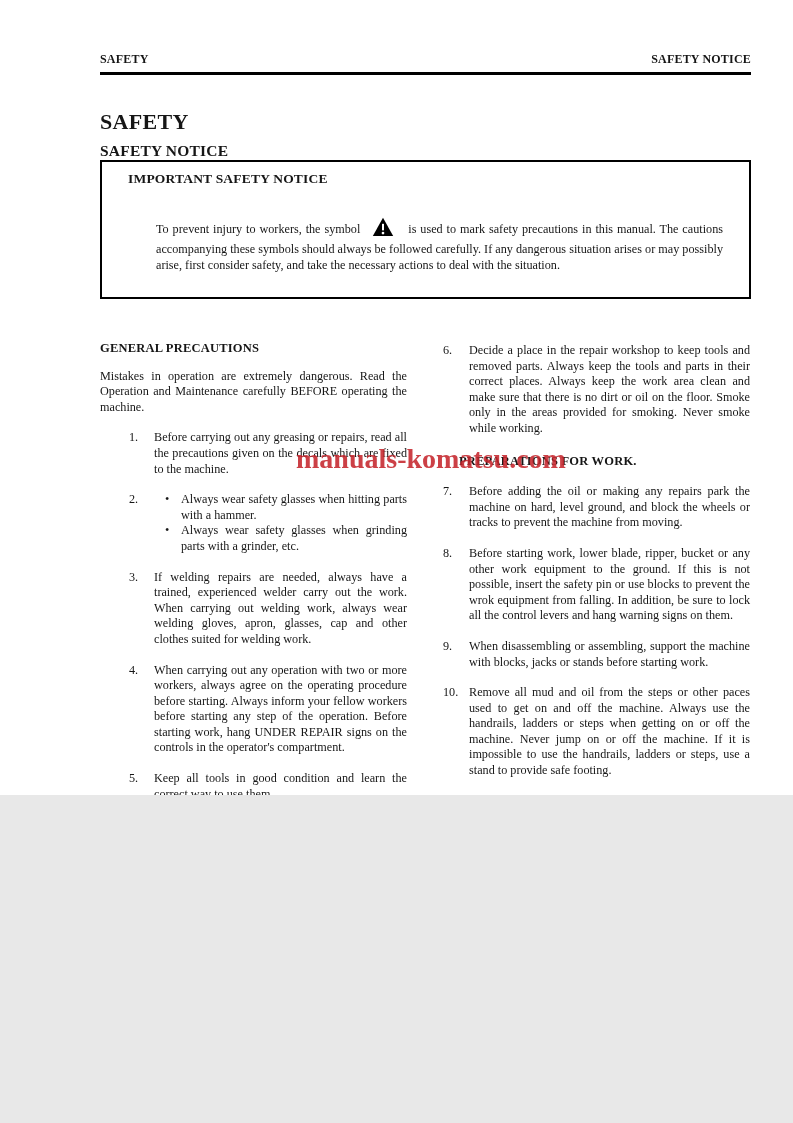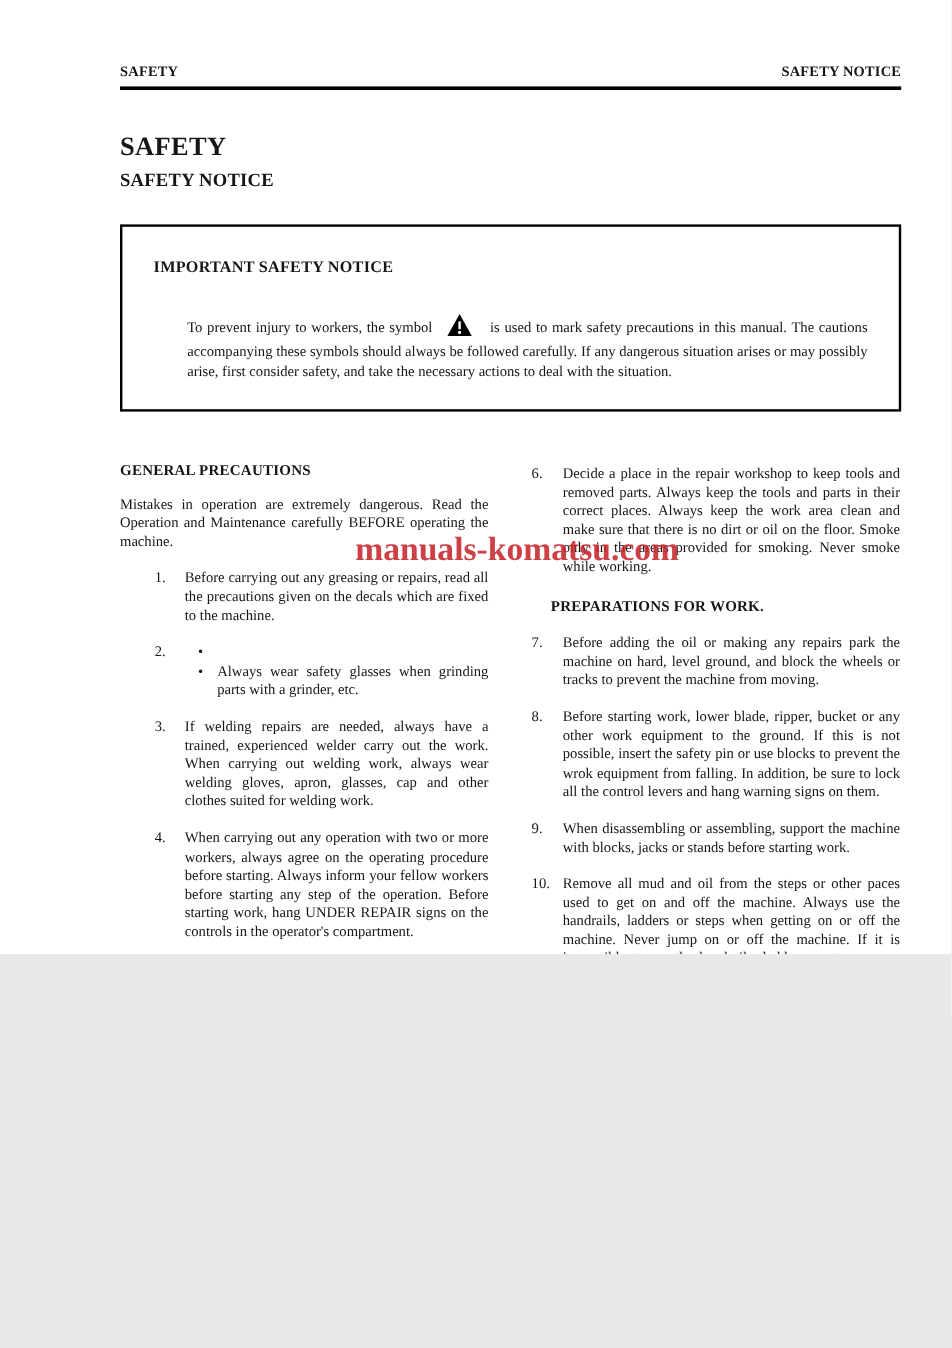--- a/index.html
+++ b/index.html
@@ -30,23 +30,22 @@
     letter-spacing: 0.2px;
     padding-bottom: 5px;
     border-bottom: 3px solid #000;
   }
   
   .title-block { margin-top: 34px; }
   .title-main { font-size: 22px; font-weight: bold; letter-spacing: 0.3px; }
   .title-sub  { font-size: 15.5px; font-weight: bold; margin-top: 7px; letter-spacing: 0.2px; }
   
   .notice-box {
-    margin-top: 27px;
     border: 2px solid #000;
-    padding: 26px 24px 24px 26px;
+    padding: 9px 24px 24px 26px;
   }
   .notice-heading { font-size: 13.5px; font-weight: bold; letter-spacing: 0.2px; }
   .notice-para {
     margin-left: 28px;
     margin-right: 2px;
     margin-top: 17px;
     font-size: 12.2px;
     line-height: 16px;
     text-align: justify;
   }
@@ -150,20 +149,21 @@
             <span class="num">1.</span>
             <span class="itext">Before carrying out any greasing or repairs, read all the precautions given on the decals which are fixed to the machine.</span>
           </div>
 
           <div class="num-item">
             <span class="num">2.</span>
             <span class="itext">
               <span class="sub-bullets">
                 <span class="sub-bullet">
                   <span class="b">•</span>
+                  <span class="btext">Always wear safety glasses when hitting parts with a hammer.</span>
                 </span>
                 <span class="sub-bullet">
                   <span class="b">•</span>
                   <span class="btext">Always wear safety glasses when grinding parts with a grinder, etc.</span>
                 </span>
               </span>
             </span>
           </div>
 
           <div class="num-item">

